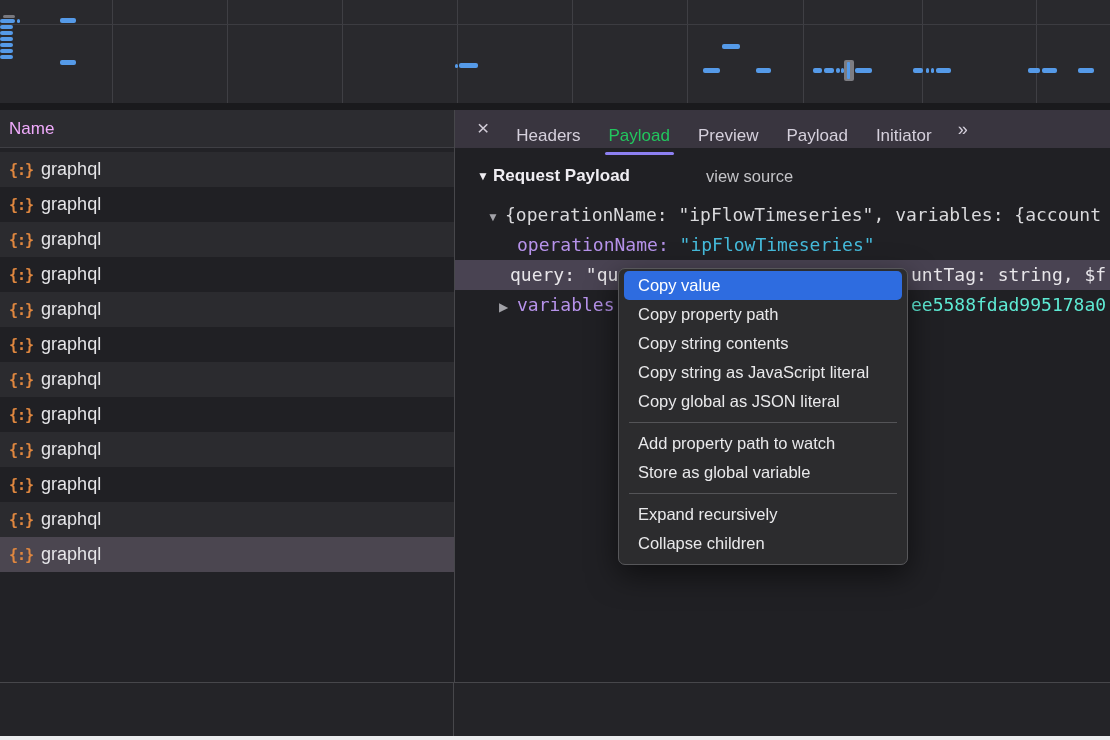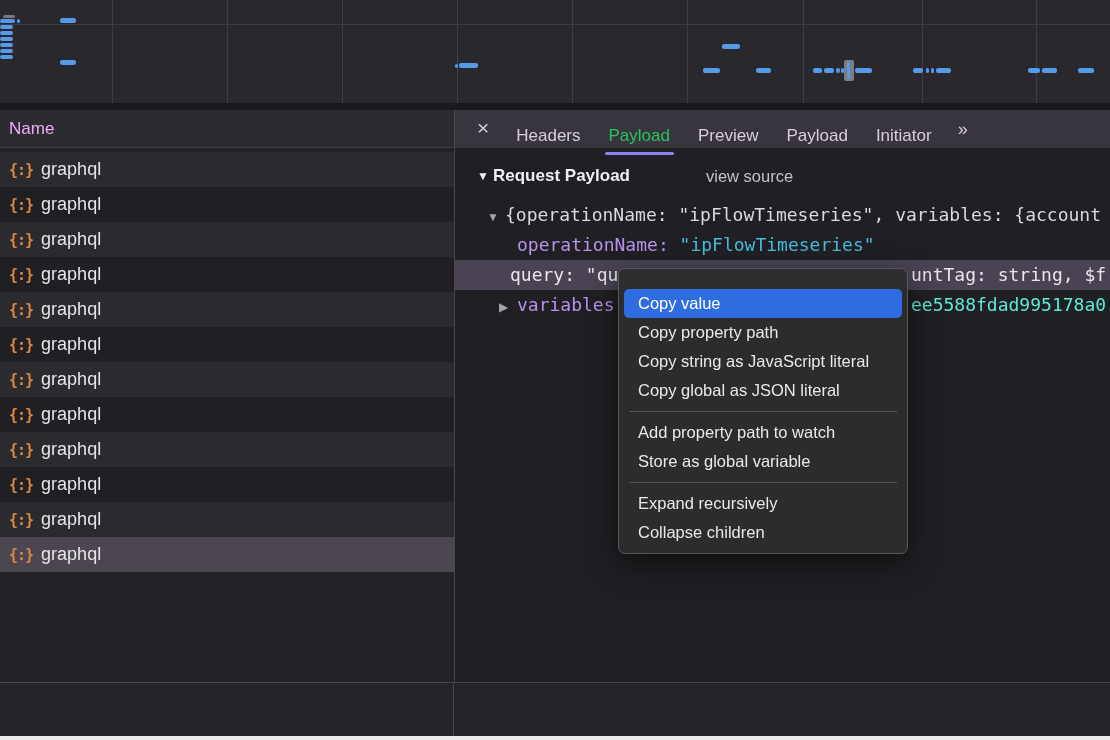--- a/index.html
+++ b/index.html
@@ -53,21 +53,21 @@
   #row-query{padding-left:55px;background:#494352;color:#e8e6ea;}
   #row-vars{padding-left:44px;}
   .key{color:#b692ea;}
   .str{color:#45bada;}
   .frag-right{position:absolute;left:456px;top:0;text-align:right;}
   #row-query .frag-right{color:#e8e6ea;}
   #row-vars .frag-right{color:#5eead4;}
   
   #context-menu{position:absolute;left:618px;top:268px;width:290px;z-index:50;
     background:rgba(44,44,46,.97);border:1px solid #57575a;border-radius:7px;
-    box-shadow:0 10px 30px rgba(0,0,0,.55);padding:20px 0 6px;box-sizing:border-box;}
+    box-shadow:0 10px 30px rgba(0,0,0,.55);padding:2px 0 6px;box-sizing:border-box;}
   .menu-item{height:29px;line-height:29px;margin:0 5px;padding-left:14px;border-radius:5px;
     font-size:16.5px;color:#e9e9eb;white-space:nowrap;cursor:default;}
   .menu-item.highlighted{background:#2e6ce0;color:#ffffff;}
   .menu-sep{height:1px;background:#545457;margin:6px 10px;}
   
   #bottom-divider{position:absolute;left:0;top:682px;width:1110px;height:1px;background:#47474b;}
   #bottom-bar{position:absolute;left:0;top:683px;width:1110px;height:53px;background:#242428;}
   #bottom-left-cell{position:absolute;left:0;top:0;width:454px;height:53px;border-right:1px solid #47474b;box-sizing:border-box;}
   #bottom-strip{position:absolute;left:0;top:736px;width:1110px;height:4px;background:#ecedef;}
 </style>
@@ -199,20 +199,21 @@
       <div class="tree-row" id="row-op"><span class="key">operationName: </span><span class="str">"ipFlowTimeseries"</span></div>
       <div class="tree-row" id="row-query"><span>query: "qu</span><span class="frag-right">untTag: string, $f</span></div>
       <div class="tree-row" id="row-vars"><span class="arrow">▶</span><span class="key">variables</span><span class="frag-right">ee5588fdad995178a0</span></div>
     </div>
   </div>
 </div>
 
 <div id="context-menu">
     <div class="menu-item highlighted">Copy value</div>
     <div class="menu-item">Copy property path</div>
+    <div class="menu-item">Copy string contents</div>
     <div class="menu-item">Copy string as JavaScript literal</div>
     <div class="menu-item">Copy global as JSON literal</div>
     <div class="menu-sep"></div>
     <div class="menu-item">Add property path to watch</div>
     <div class="menu-item">Store as global variable</div>
     <div class="menu-sep"></div>
     <div class="menu-item">Expand recursively</div>
     <div class="menu-item">Collapse children</div>
   </div>
 

